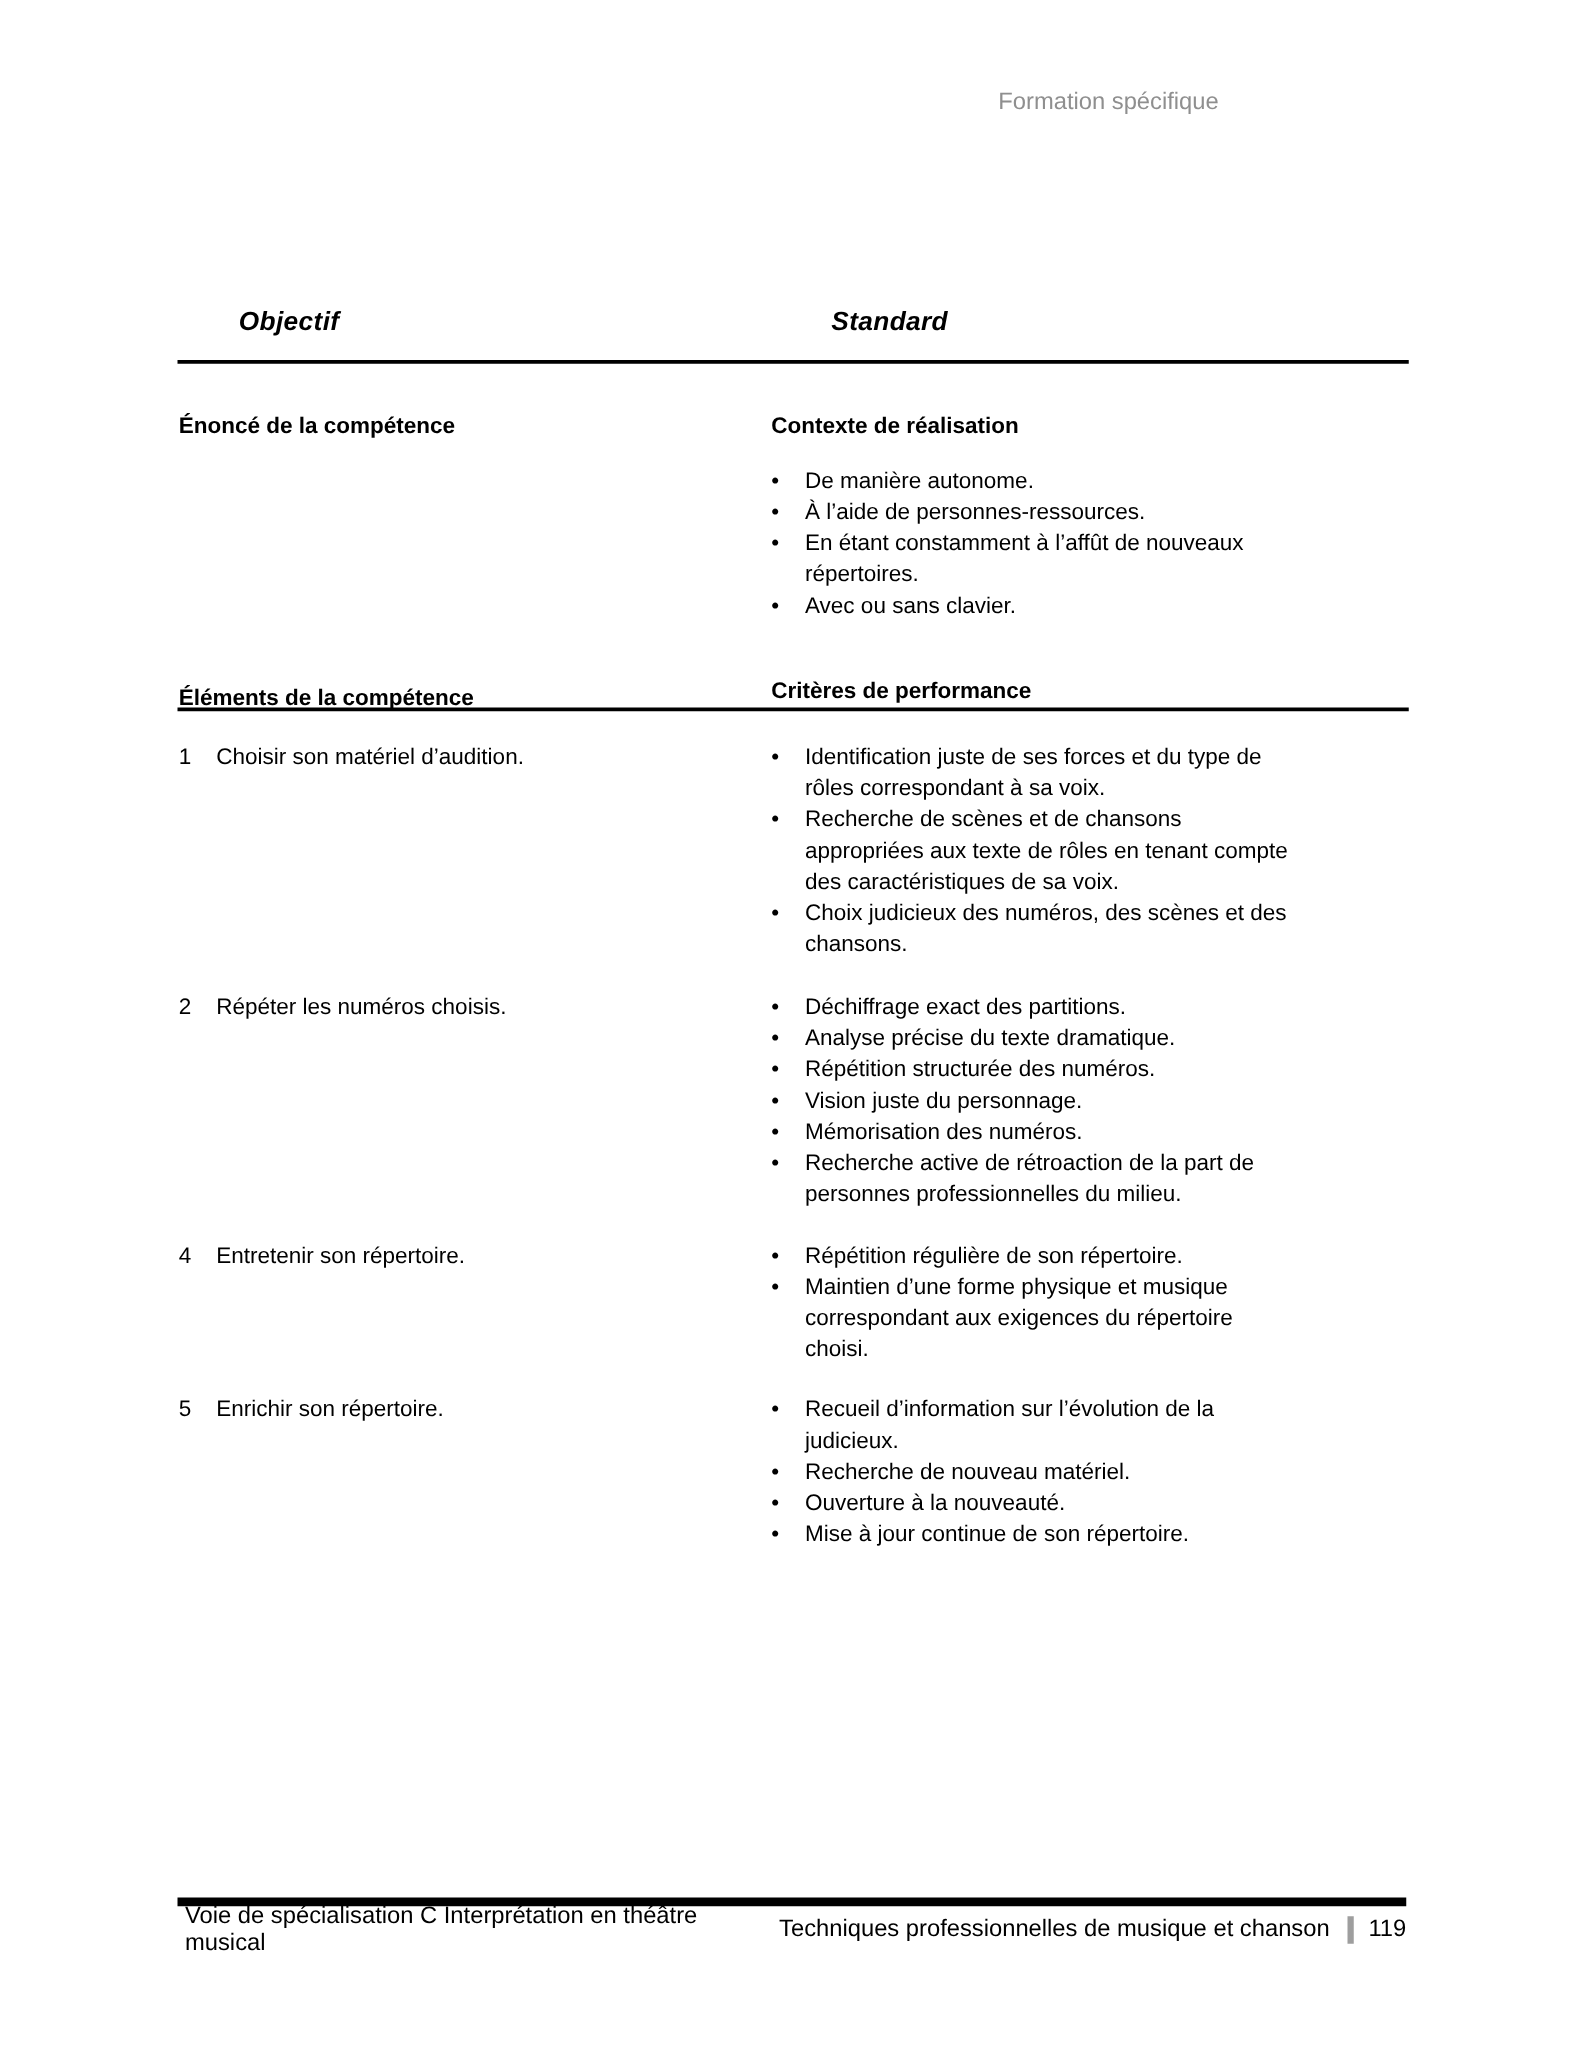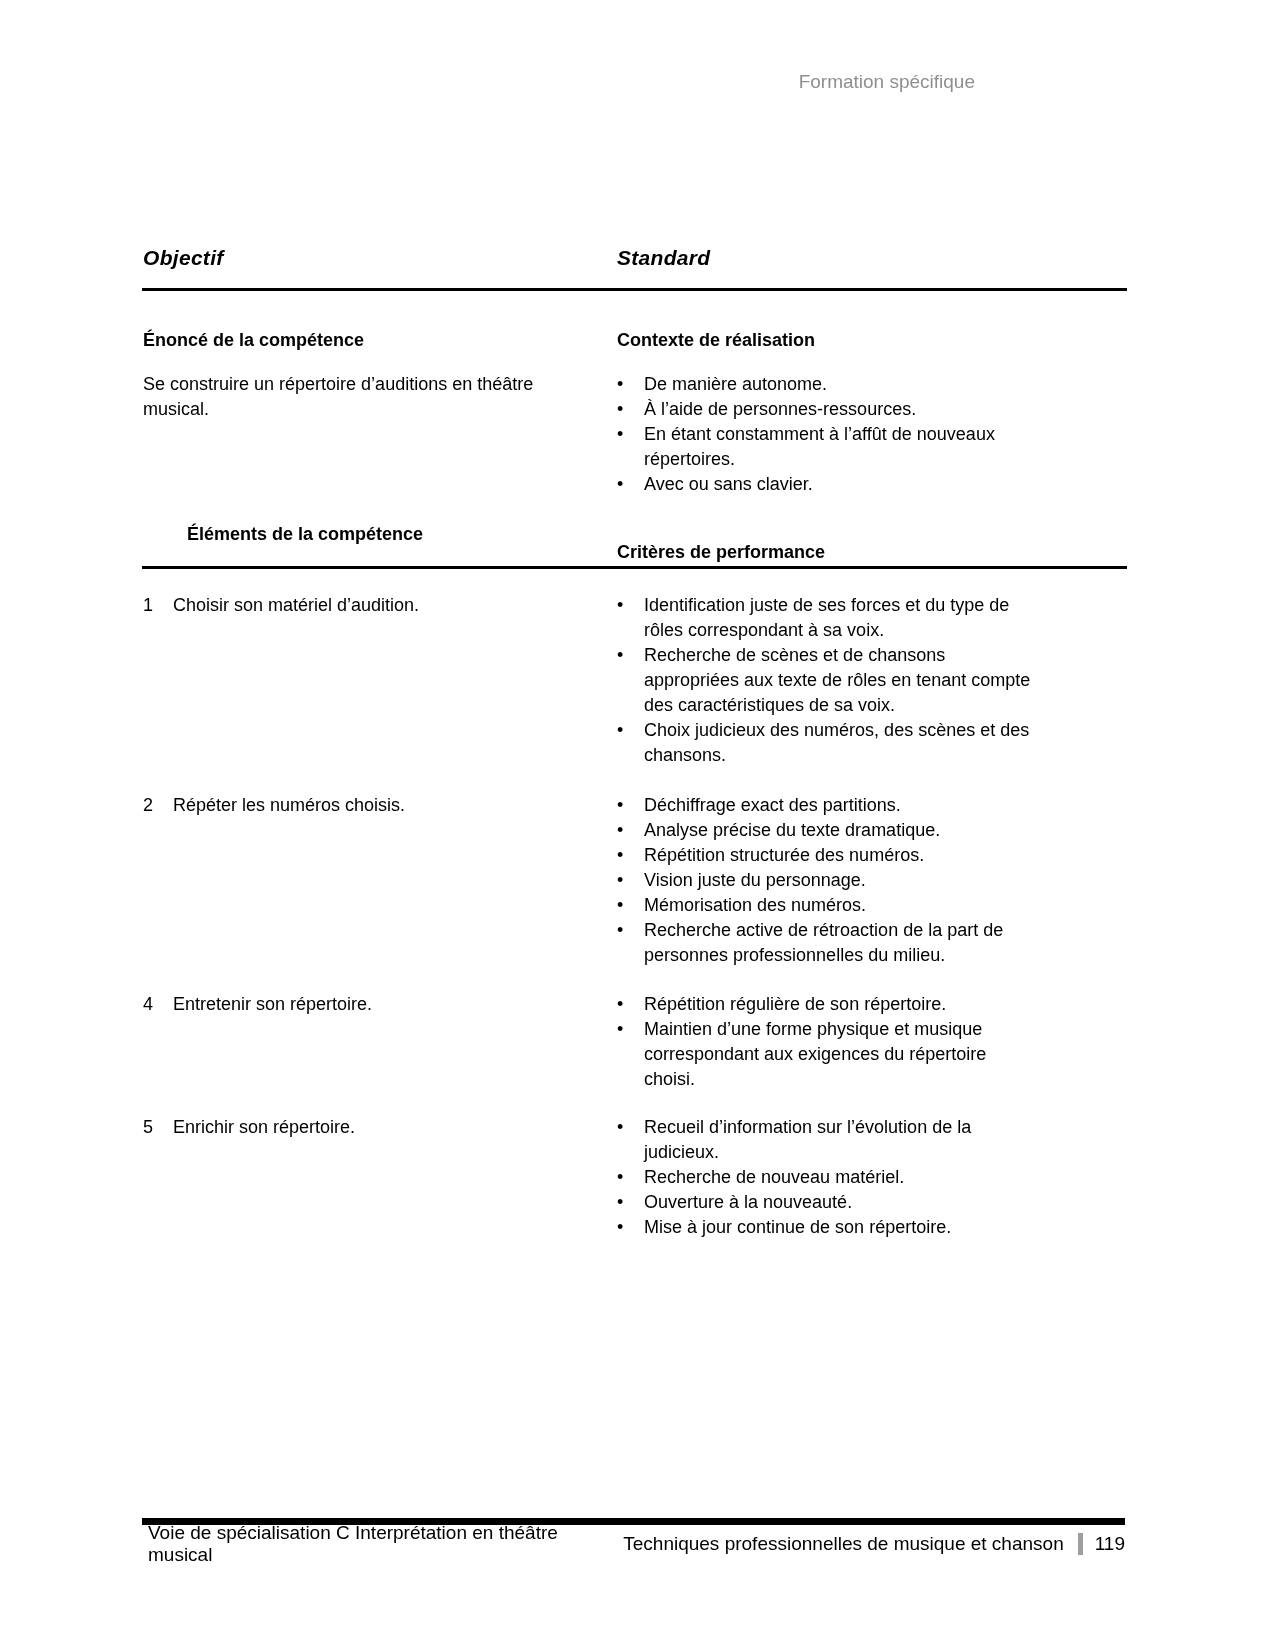--- a/index.html
+++ b/index.html
@@ -28,33 +28,33 @@
   }
   .code-gap { width:16px; }
   .code-line-right {
     width:80px; border-bottom:1.5px solid #fff;
     text-align:center; padding-bottom:3px;
   }
 
   
   .col-title {
     position:absolute; top:246px; font-size:21px;
-    font-weight:bold; font-style:italic; letter-spacing:0.3px;
+    font-weight:bold; font-style:italic; letter-spacing:0.3px;margin-left:48px;
   }
   .col-title.left { left:143px; }
   .col-title.right { left:617px; }
 
   .rule { position:absolute; left:142px; width:990px; height:3px; background:#000; }
   .rule-1 { top:288px; }
   .rule-2 { top:566px; }
 
   .heading { position:absolute; font-size:18px; font-weight:bold; white-space:nowrap; }
   .h-enonce   { left:143px; top:330px; }
   .h-contexte { left:617px; top:330px; }
-  .h-elements { left:143px; top:524px;margin-left:44px; }
+  .h-elements { left:143px; top:548px; }
   .h-criteres { left:617px; top:542px; }
 
   .body-text { font-size:18px; line-height:25px; }
 
   .statement { position:absolute; left:143px; top:372px; width:430px; }
 
   ul.bullets { list-style:none; margin:0; padding:0; }
   ul.bullets li { display:flex; }
   ul.bullets .dot { flex:0 0 27px; width:27px; }
   ul.bullets .btext { flex:1; }
@@ -89,21 +89,20 @@
   <div class="running-head">Formation spécifique</div>
 
 
   <div class="col-title left">Objectif</div>
   <div class="col-title right">Standard</div>
   <div class="rule rule-1"></div>
 
   <div class="heading h-enonce">Énoncé de la compétence</div>
   <div class="heading h-contexte">Contexte de réalisation</div>
 
-  <div class="statement body-text">Se construire un répertoire d’auditions en théâtre musical.</div>
   <ul class="bullets body-text context-bullets">
       <li>
         <span class="dot">•</span>
         <span class="btext">De manière autonome.</span>
       </li>
       <li>
         <span class="dot">•</span>
         <span class="btext">À l’aide de personnes-ressources.</span>
       </li>
       <li>

